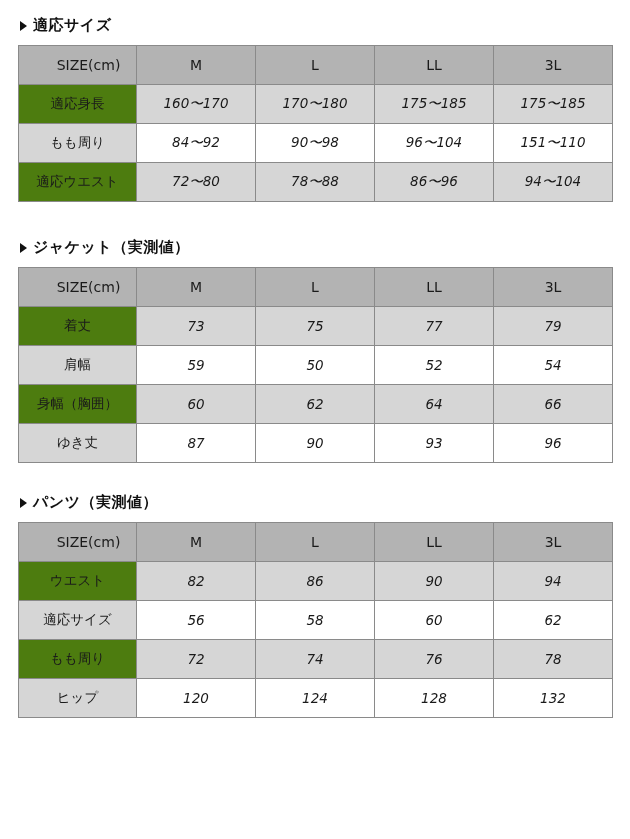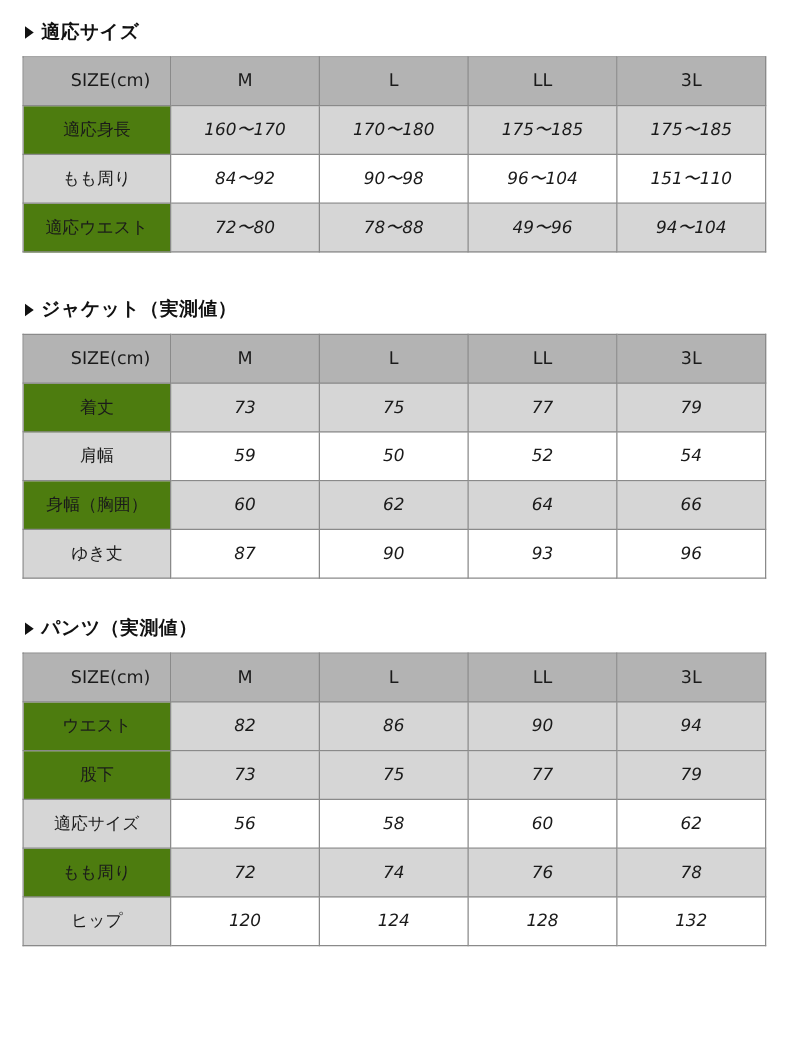--- a/index.html
+++ b/index.html
@@ -135,21 +135,21 @@
           <td class="rowlabel">もも周り</td>
           <td class="val">84〜92</td>
           <td class="val">90〜98</td>
           <td class="val">96〜104</td>
           <td class="val">151〜110</td>
         </tr>
         <tr class="alt">
           <td class="rowlabel">適応ウエスト</td>
           <td class="val">72〜80</td>
           <td class="val">78〜88</td>
-          <td class="val">49〜96</td>
+          <td class="val">86〜96</td>
           <td class="val">94〜104</td>
         </tr>
       </tbody>
     </table>
   </div>
 
   <div class="spacer-lg"></div>
 
   <div class="section">
     <div class="section-heading">
@@ -227,27 +227,20 @@
           <td>LL</td>
           <td>3L</td>
         </tr>
         <tr class="alt">
           <td class="rowlabel">ウエスト</td>
           <td class="val">82</td>
           <td class="val">86</td>
           <td class="val">90</td>
           <td class="val">94</td>
         </tr>
-        <tr class="alt">
-          <td class="rowlabel">股下</td>
-          <td class="val">73</td>
-          <td class="val">75</td>
-          <td class="val">77</td>
-          <td class="val">79</td>
-        </tr>
         <tr>
           <td class="rowlabel">適応サイズ</td>
           <td class="val">56</td>
           <td class="val">58</td>
           <td class="val">60</td>
           <td class="val">62</td>
         </tr>
         <tr class="alt">
           <td class="rowlabel">もも周り</td>
           <td class="val">72</td>

